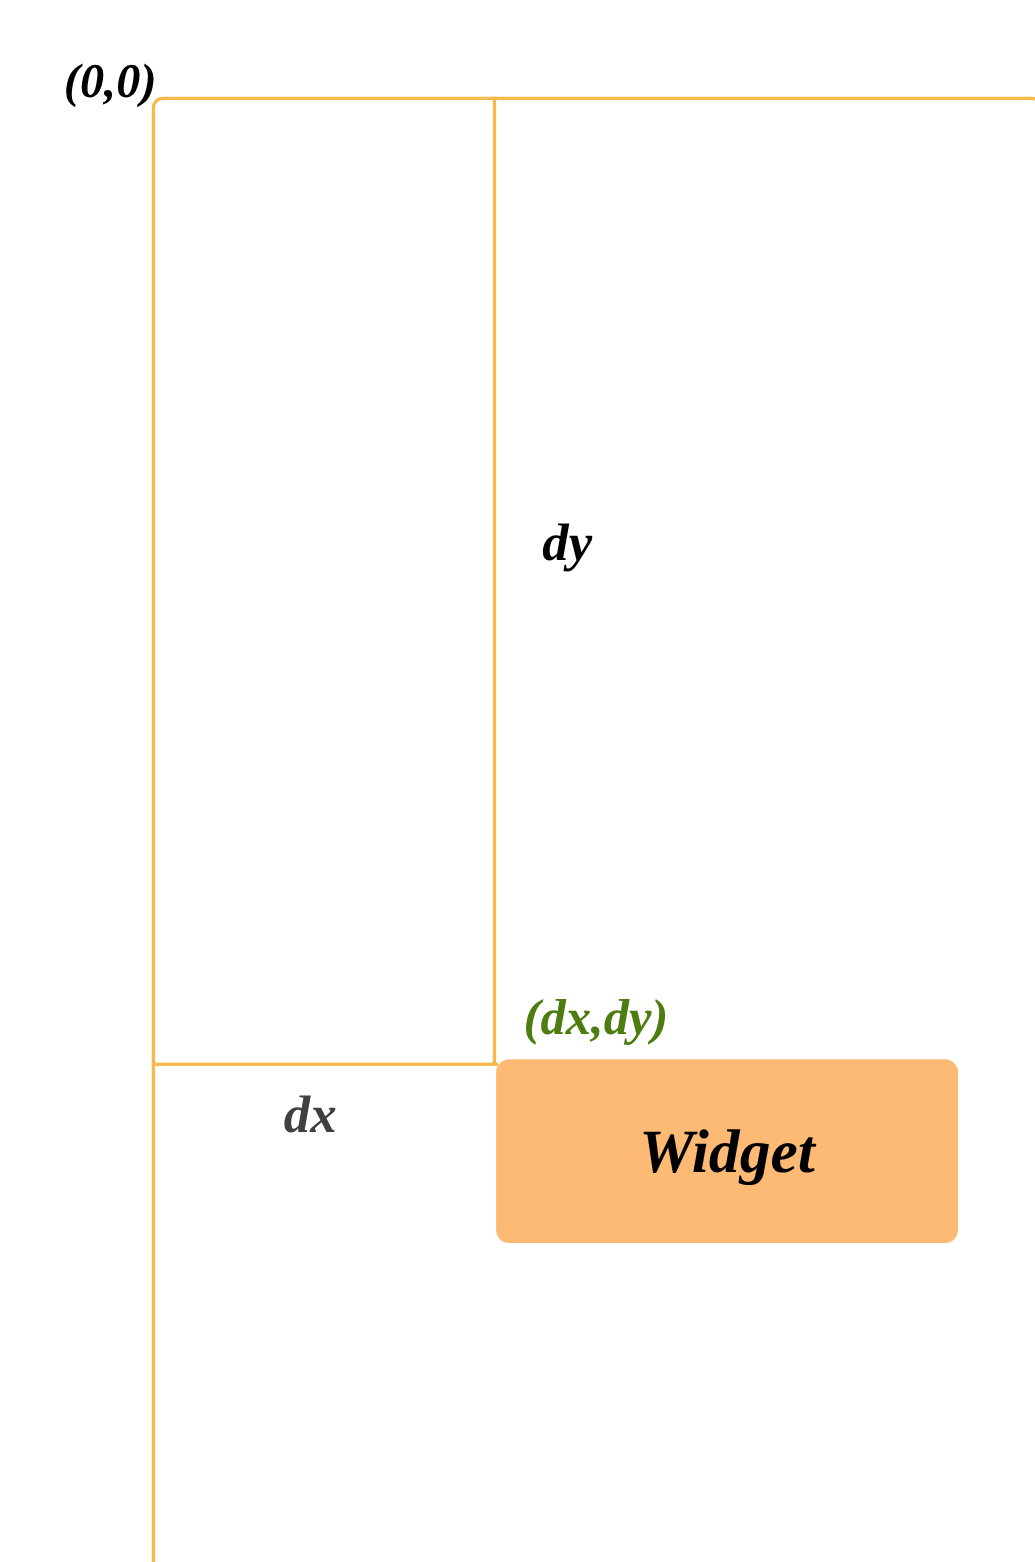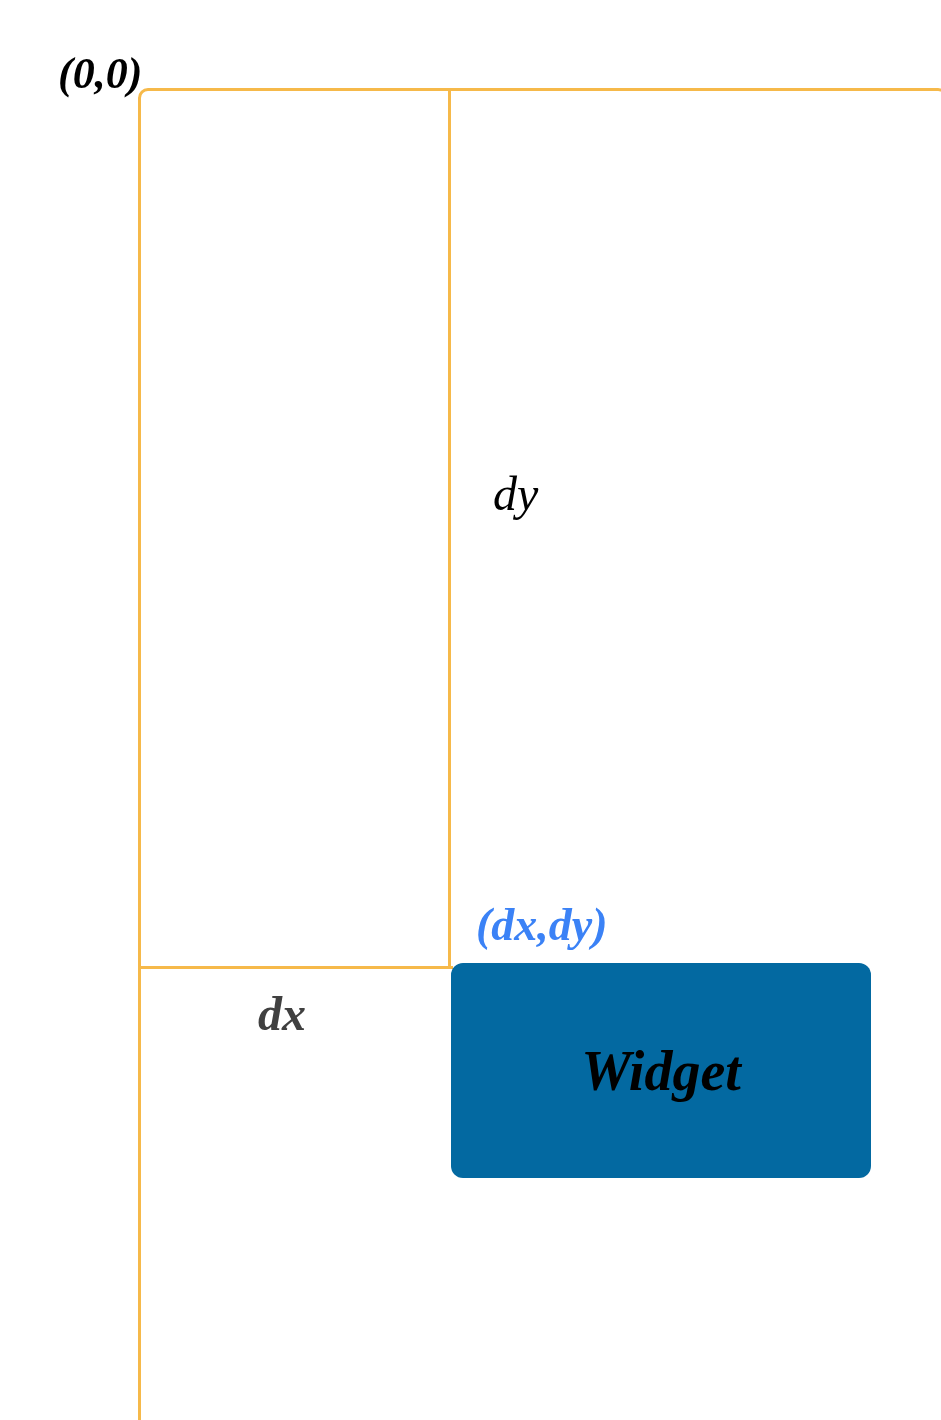--- a/index.html
+++ b/index.html
@@ -52,21 +52,21 @@
       width: 315px;
       height: 3px;
       background: #f6b94a;
     }
     
     .dy-label {
       position: absolute;
       top: 418px;
       left: 445px;
       font-size: 48px;
-      font-weight: normal;
+      font-weight: bold;
       font-style: italic;
       color: #000;
     }
     
     .dx-label {
       position: absolute;
       top: 938px;
       left: 210px;
       font-size: 48px;
       font-weight: bold;
@@ -74,30 +74,30 @@
       color: #404040;
     }
     
     .dxdy-label {
       position: absolute;
       top: 850px;
       left: 428px;
       font-size: 46px;
       font-weight: bold;
       font-style: italic;
-      color: #3b82f6;
+      color: #4d7c0f;
     }
     
     .widget-box {
       position: absolute;
       top: 915px;
       left: 403px;
       width: 420px;
-      height: 215px;
-      background: #0369a1;
+      height: 167px;
+      background: #fdba74;
       border-radius: 12px;
       display: flex;
       align-items: center;
       justify-content: center;
     }
     
     .widget-label {
       font-size: 56px;
       font-weight: bold;
       font-style: italic;

